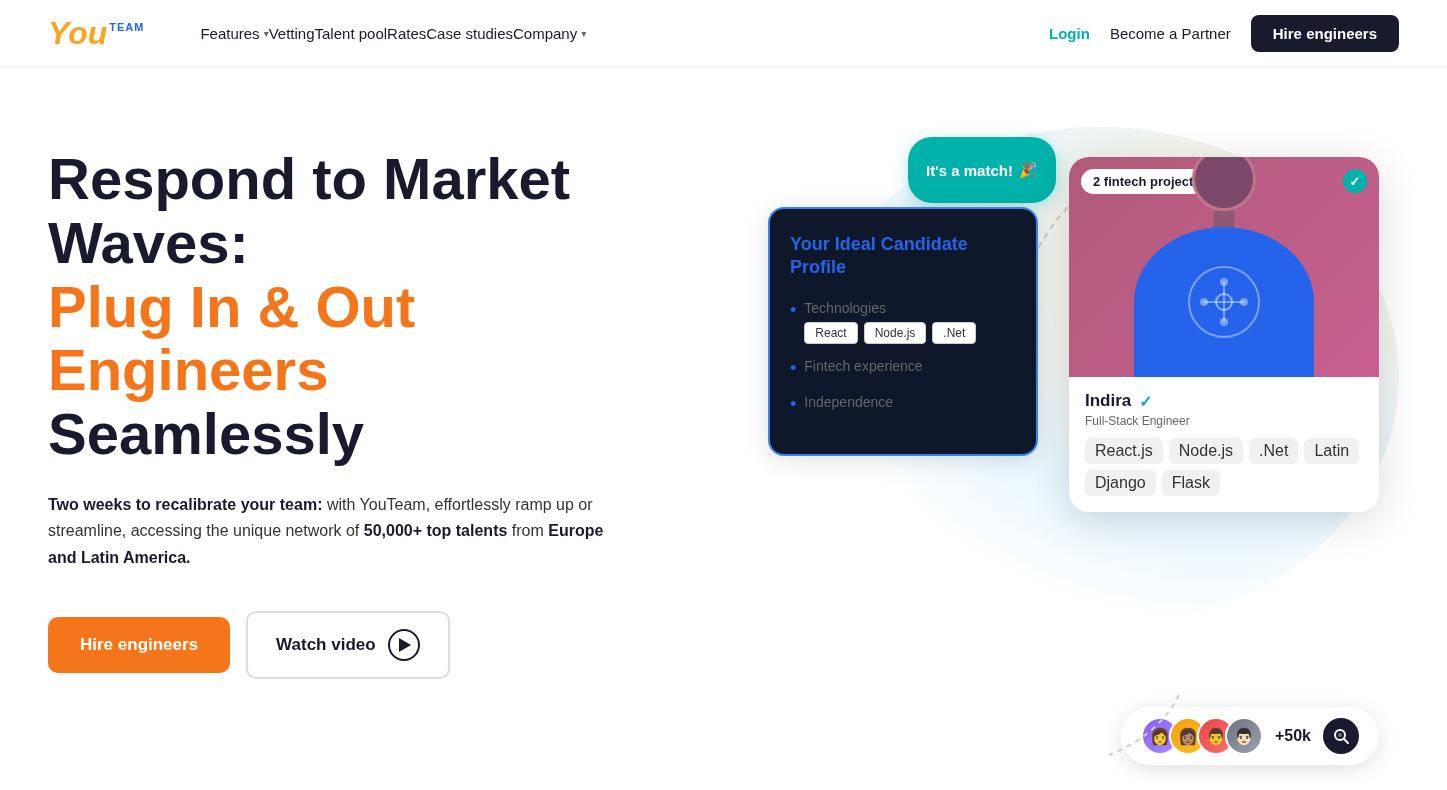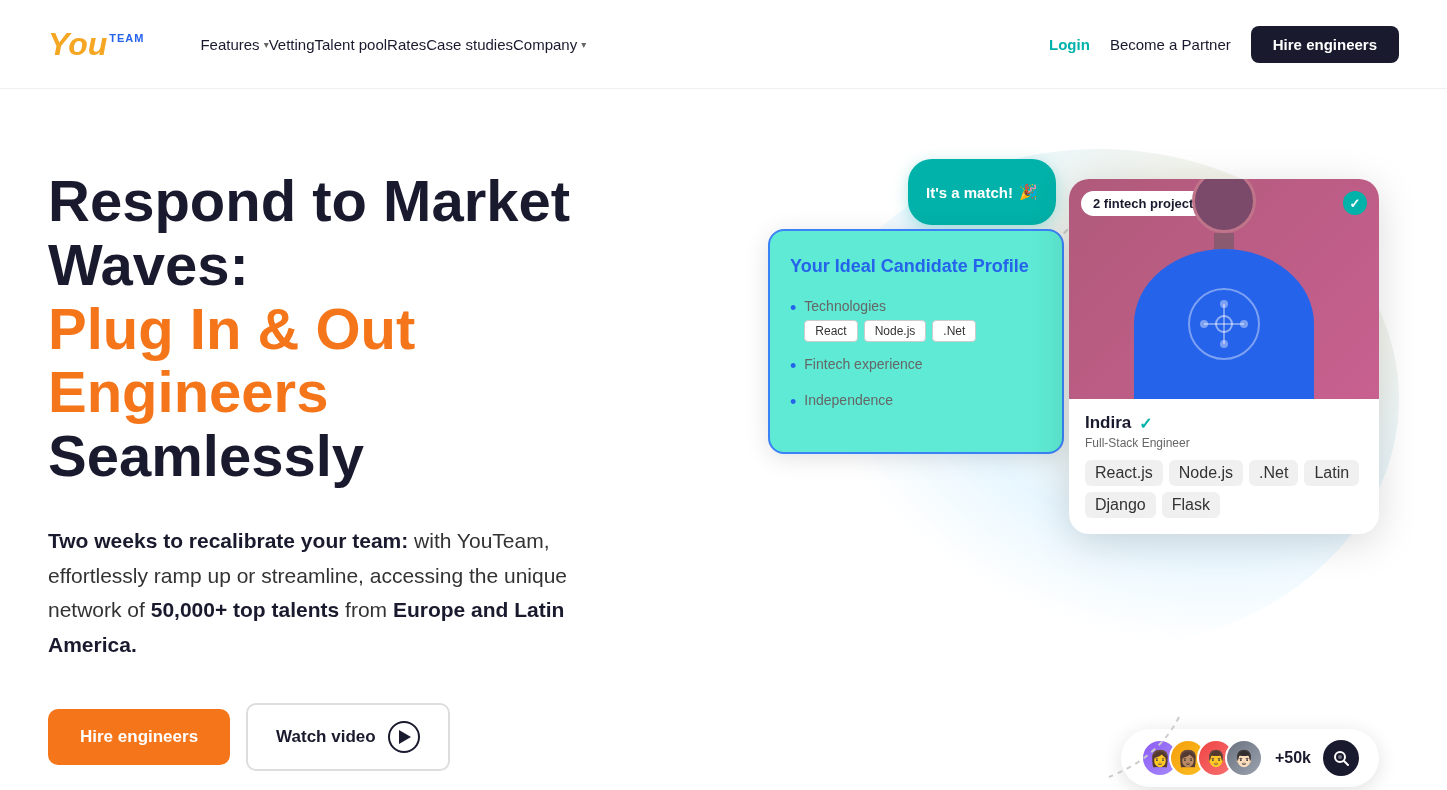--- a/index.html
+++ b/index.html
@@ -1,36 +1,36 @@
 <!DOCTYPE html>
 <html><head>
   <meta charset="utf-8">
   <style>
     * { margin: 0; padding: 0; box-sizing: border-box; }
     body { font-family: -apple-system, BlinkMacSystemFont, 'Segoe UI', sans-serif; background: #fff; overflow-x: hidden; width: 1447px; height: 790px; }
 
     
-    nav { display: flex; align-items: center; padding: 0 48px; height: 89px; border-bottom: 1px solid #f0f0f0; }
+    nav { display: flex; align-items: center; padding: 0 48px; height: 67px; border-bottom: 1px solid #f0f0f0; }
     .logo { display: flex; align-items: center; margin-right: 56px; }
     .logo-you { font-size: 32px; font-weight: 900; color: #F5A623; font-style: italic; line-height: 1; }
     .logo-team { font-size: 11px; font-weight: 700; color: #2563EB; letter-spacing: 1px; margin-left: 2px; align-self: flex-start; margin-top: 4px; }
     .nav-links { display: flex; align-items: center; flex: 1; }
     .nav-link { font-size: 15px; color: #1a1a2e; text-decoration: none; font-weight: 500; cursor: pointer; display: flex; align-items: center; gap: 4px; }
     .chevron { font-size: 10px; color: #666; }
     .nav-actions { display: flex; align-items: center; gap: 20px; }
     .btn-login { font-size: 15px; color: #00B2A9; font-weight: 600; background: none; border: none; cursor: pointer; }
     .btn-partner { font-size: 15px; color: #1a1a2e; font-weight: 500; background: none; border: none; cursor: pointer; }
     .btn-hire-nav { background: #1a1a2e; color: #fff; border: none; border-radius: 8px; padding: 10px 22px; font-size: 15px; font-weight: 600; cursor: pointer; }
 
     
     .main { display: flex; padding: 60px 48px 0 48px; height: calc(790px - 72px); overflow: hidden; }
     .left { flex: 0 0 700px; padding-top: 20px; }
     .hero-title { font-size: 58px; font-weight: 900; color: #1a1a2e; line-height: 1.1; margin-bottom: 8px; }
     .hero-orange { color: #F5761A; }
-    .hero-subtitle { font-size: 21px; color: #333; line-height: 1.65; margin-top: 36px; max-width: 580px; }
+    .hero-subtitle { font-size: 16px; color: #333; line-height: 1.65; margin-top: 26px; max-width: 580px; }
     .hero-subtitle strong { font-weight: 700; color: #1a1a2e; }
     .btn-group { display: flex; align-items: center; gap: 16px; margin-top: 40px; }
     .btn-hire-main { background: #F5761A; color: #fff; border: none; border-radius: 10px; padding: 18px 32px; font-size: 17px; font-weight: 700; cursor: pointer; }
     .btn-watch { background: #fff; color: #1a1a2e; border: 2px solid #ddd; border-radius: 10px; padding: 16px 28px; font-size: 17px; font-weight: 700; cursor: pointer; display: flex; align-items: center; gap: 12px; }
     .play-icon { width: 32px; height: 32px; border: 2px solid #1a1a2e; border-radius: 50%; display: flex; align-items: center; justify-content: center; flex-shrink: 0; }
     .play-triangle { width: 0; height: 0; border-top: 7px solid transparent; border-bottom: 7px solid transparent; border-left: 12px solid #1a1a2e; margin-left: 3px; }
 
     
     .right { flex: 1; position: relative; }
 
@@ -38,21 +38,21 @@
     .candidate-card { position: absolute; right: 20px; top: 30px; background: #fff; border-radius: 20px; width: 310px; box-shadow: 0 8px 40px rgba(0,0,0,0.15); overflow: hidden; }
     .fintech-badge { position: absolute; top: 12px; left: 12px; background: #fff; border-radius: 20px; padding: 5px 12px; font-size: 13px; font-weight: 600; color: #1a1a2e; display: flex; align-items: center; gap: 4px; }
     .verified-badge { position: absolute; top: 12px; right: 12px; width: 24px; height: 24px; background: #00B2A9; border-radius: 50%; display: flex; align-items: center; justify-content: center; color: #fff; font-size: 13px; font-weight: 700; }
     .candidate-info { padding: 14px 16px 16px; }
     .candidate-name { font-size: 17px; font-weight: 700; color: #1a1a2e; display: flex; align-items: flex-end; gap: 8px; }
     .candidate-role { font-size: 12px; color: #666; margin-top: 3px; }
     .skill-tags { display: flex; flex-wrap: wrap; gap: 6px; margin-top: 10px; }
     .skill-tag { background: #F0F0F0; border-radius: 6px; padding: 4px 10px; font-size: 16px; color: #333; font-weight: 500; }
 
     
-    .ideal-card { position: absolute; left: 20px; top: 80px; background: #5eead4; border-radius: 16px; width: 296px; box-shadow: 0 4px 24px rgba(0,0,0,0.12); border: 2px solid #3B82F6; padding: 24px 20px; }
+    .ideal-card { position: absolute; left: 20px; top: 80px; background: #0f172a; border-radius: 16px; width: 270px; box-shadow: 0 4px 24px rgba(0,0,0,0.12); border: 2px solid #3B82F6; padding: 24px 20px; }
     .ideal-title { font-size: 18px; font-weight: 800; color: #2563EB; line-height: 1.3; margin-bottom: 20px; }
     .ideal-item { display: flex; align-items: flex-start; gap: 8px; margin-bottom: 14px; }
     .bullet { color: #2563EB; font-size: 18px; line-height: 1; margin-top: 1px; }
     .ideal-label { font-size: 14px; color: #666; font-weight: 500; margin-bottom: 6px; }
     .ideal-tags { display: flex; gap: 6px; flex-wrap: wrap; }
     .ideal-tag { background: #fff; border: 1.5px solid #ccc; border-radius: 4px; padding: 3px 10px; font-size: 12px; color: #333; font-weight: 500; }
 
     
     .match-badge { position: absolute; top: 10px; left: 160px; background: #00B2A9; color: #fff; border-radius: 24px; padding: 24px 18px; font-size: 15px; font-weight: 700; display: flex; align-items: center; gap: 6px; box-shadow: 0 4px 16px rgba(0,178,169,0.3); }
 

